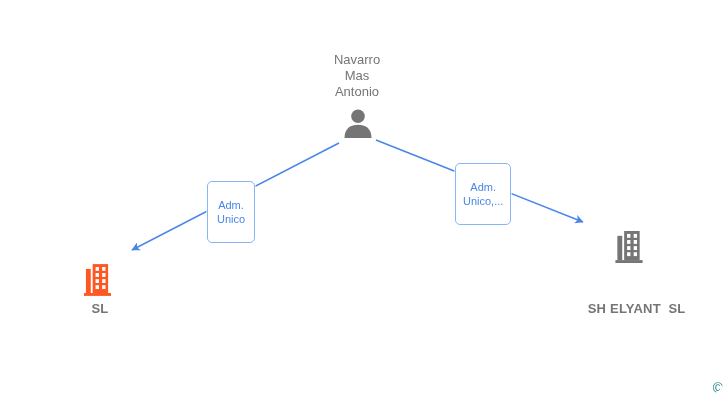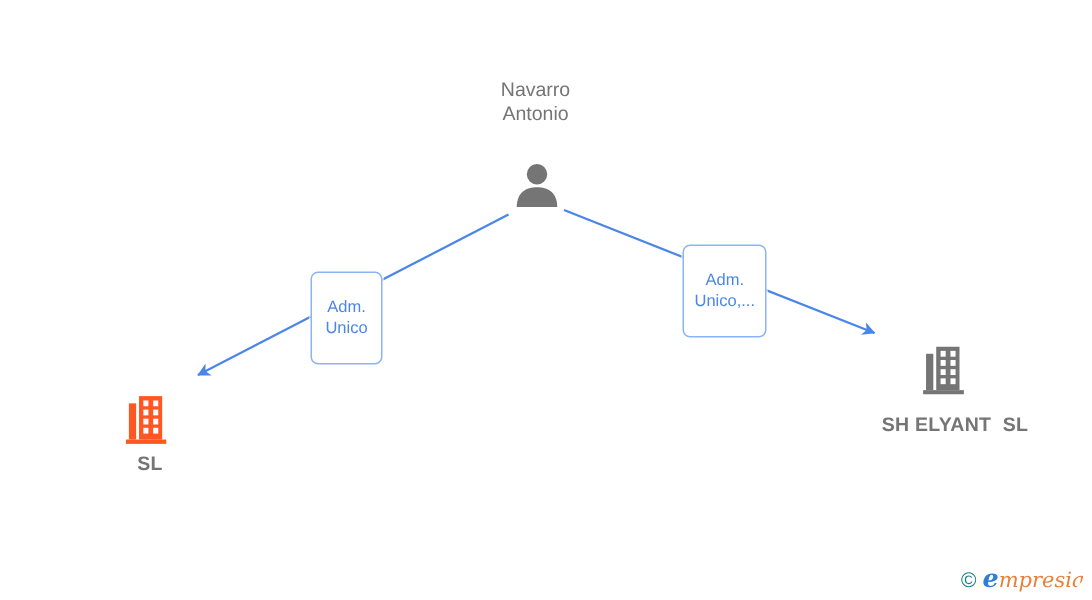--- a/index.html
+++ b/index.html
@@ -25,21 +25,21 @@
 
   .company-icon { position:absolute; }
   .company-icon.left  { left:84px;  top:263px; width:27px; height:34px; }
   .company-icon.right { left:615px; top:231px; width:28px; height:32px; }
 
   .company-name {
     position:absolute; text-align:center; color:#757575;
     font-weight:bold; font-size:13px; line-height:15px; letter-spacing:0.2px;
   }
   .company-name.left  { left:40px;  top:301px; width:120px; }
-  .company-name.right { left:554px; top:260px; width:150px; white-space:pre; }
+  .company-name.right { left:554px; top:286px; width:150px; white-space:pre; }
 
   .footer-logo {
     position:absolute; right:5px; bottom:4px; font-size:14px;
     display:flex; align-items:baseline; gap:4px;
   }
   .footer-logo .copy { color:#16808c; font-size:14px; }
   .brand { font-family:"DejaVu Serif", serif; font-style:italic; }
   .brand .b-e   { color:#2f7ed8; font-size:17px; font-weight:bold; }
   .brand .b-rest{ color:#e87f3a; font-size:14px; }
 </style>
@@ -53,20 +53,21 @@
       <marker id="arrow" viewBox="0 0 9 9" markerWidth="9" markerHeight="9" refX="8" refY="4.5" orient="auto" markerUnits="userSpaceOnUse">
         <path d="M0,0 L8.6,4.5 L0,9 L2.4,4.5 Z" fill="#4a86e8"></path>
       </marker>
     </defs>
     <line x1="339" y1="143" x2="132" y2="250" stroke="#4a86e8" stroke-width="1.5" marker-end="url(#arrow)"></line>
     <line x1="376" y1="140" x2="583" y2="222" stroke="#4a86e8" stroke-width="1.5" marker-end="url(#arrow)"></line>
   </svg>
 
   <div class="person-name">
     <div>Navarro</div>
+    <div>Mas</div>
     <div>Antonio</div>
   </div>
   <svg class="person-icon" viewBox="0 0 30 29">
     <circle cx="15" cy="7.2" r="6.8" fill="#757575"></circle>
     <path d="M1.5,29 C1.5,19 8,15.8 15,15.8 C22,15.8 28.5,19 28.5,29 Z" fill="#757575"></path>
   </svg>
 
   <div class="edge-label left">
     <div>Adm.</div>
     <div>Unico</div>
@@ -113,16 +114,15 @@
       <rect x="12" y="21.9" width="3.5" height="4"></rect>
       <rect x="18.8" y="21.9" width="3.5" height="4"></rect>
     </g>
   </svg>
   <div class="company-name right">
     <span>SH ELYANT  SL</span>
   </div>
 
   <div class="footer-logo">
     <span class="copy">©</span>
-    <span class="brand"><span class="b-e">e</span><span class="b-rest">mpresia</span></span>
   </div>
 
 </div>
 
 </body></html>

